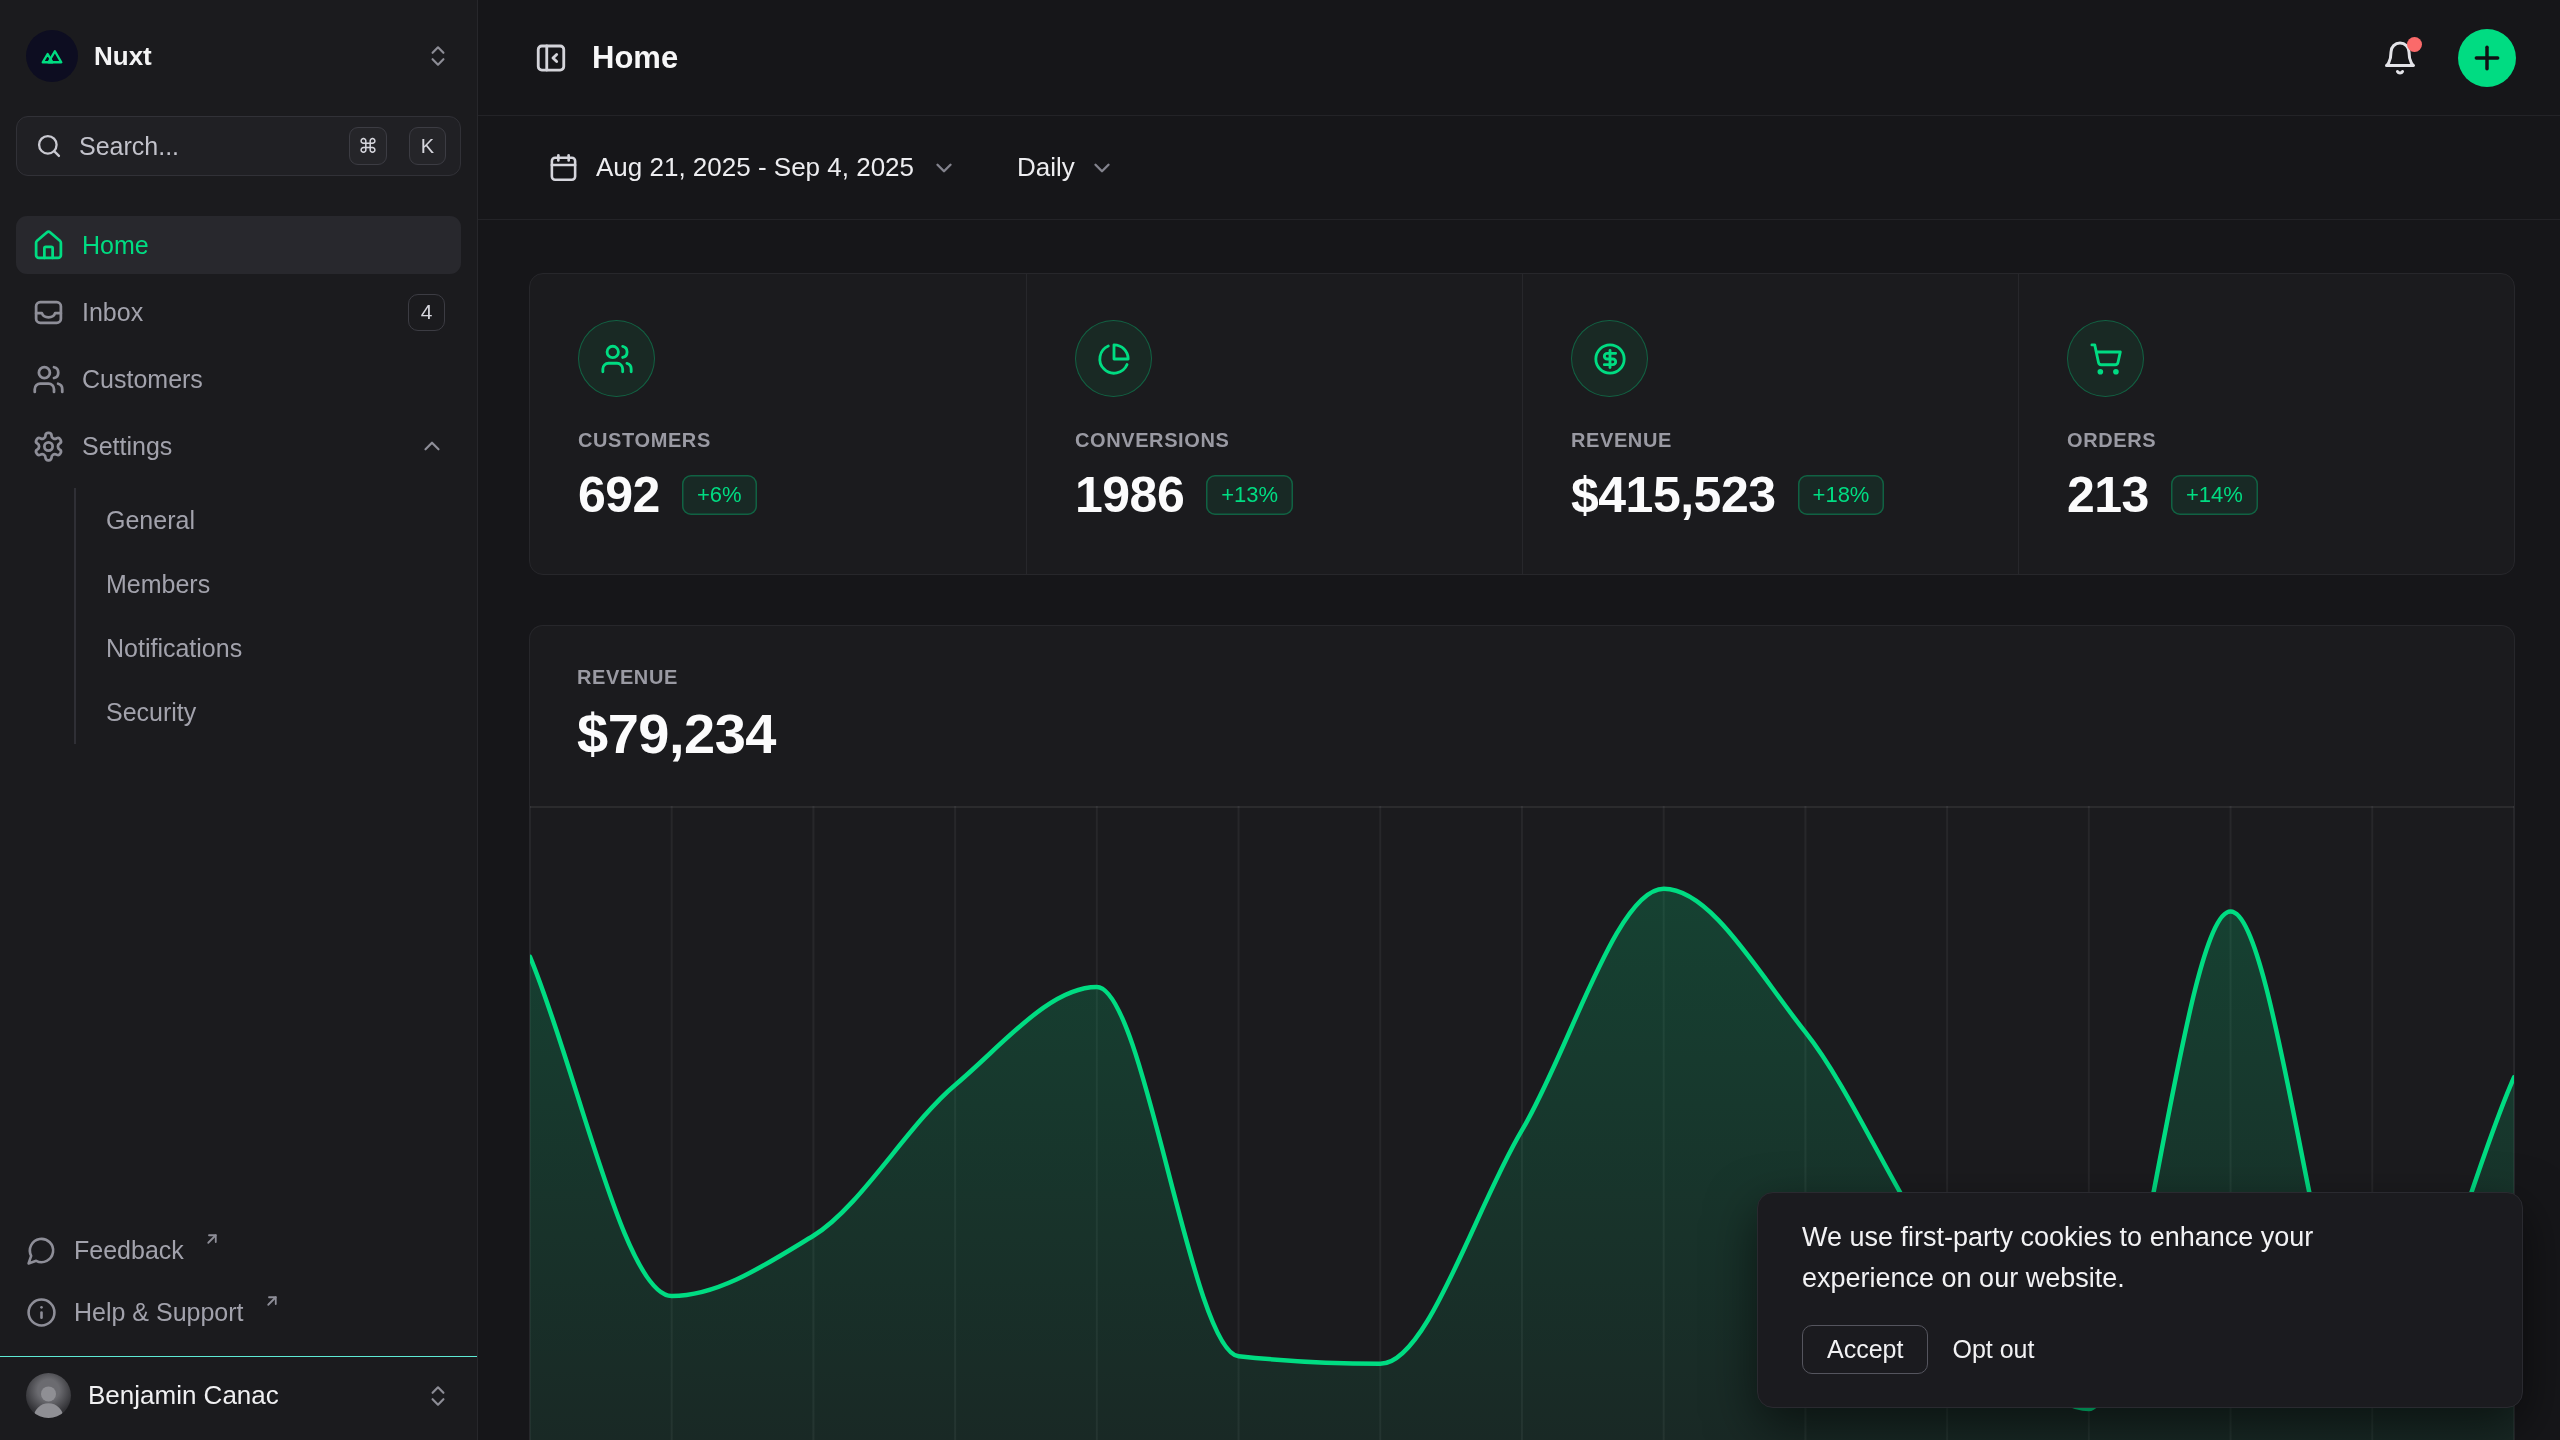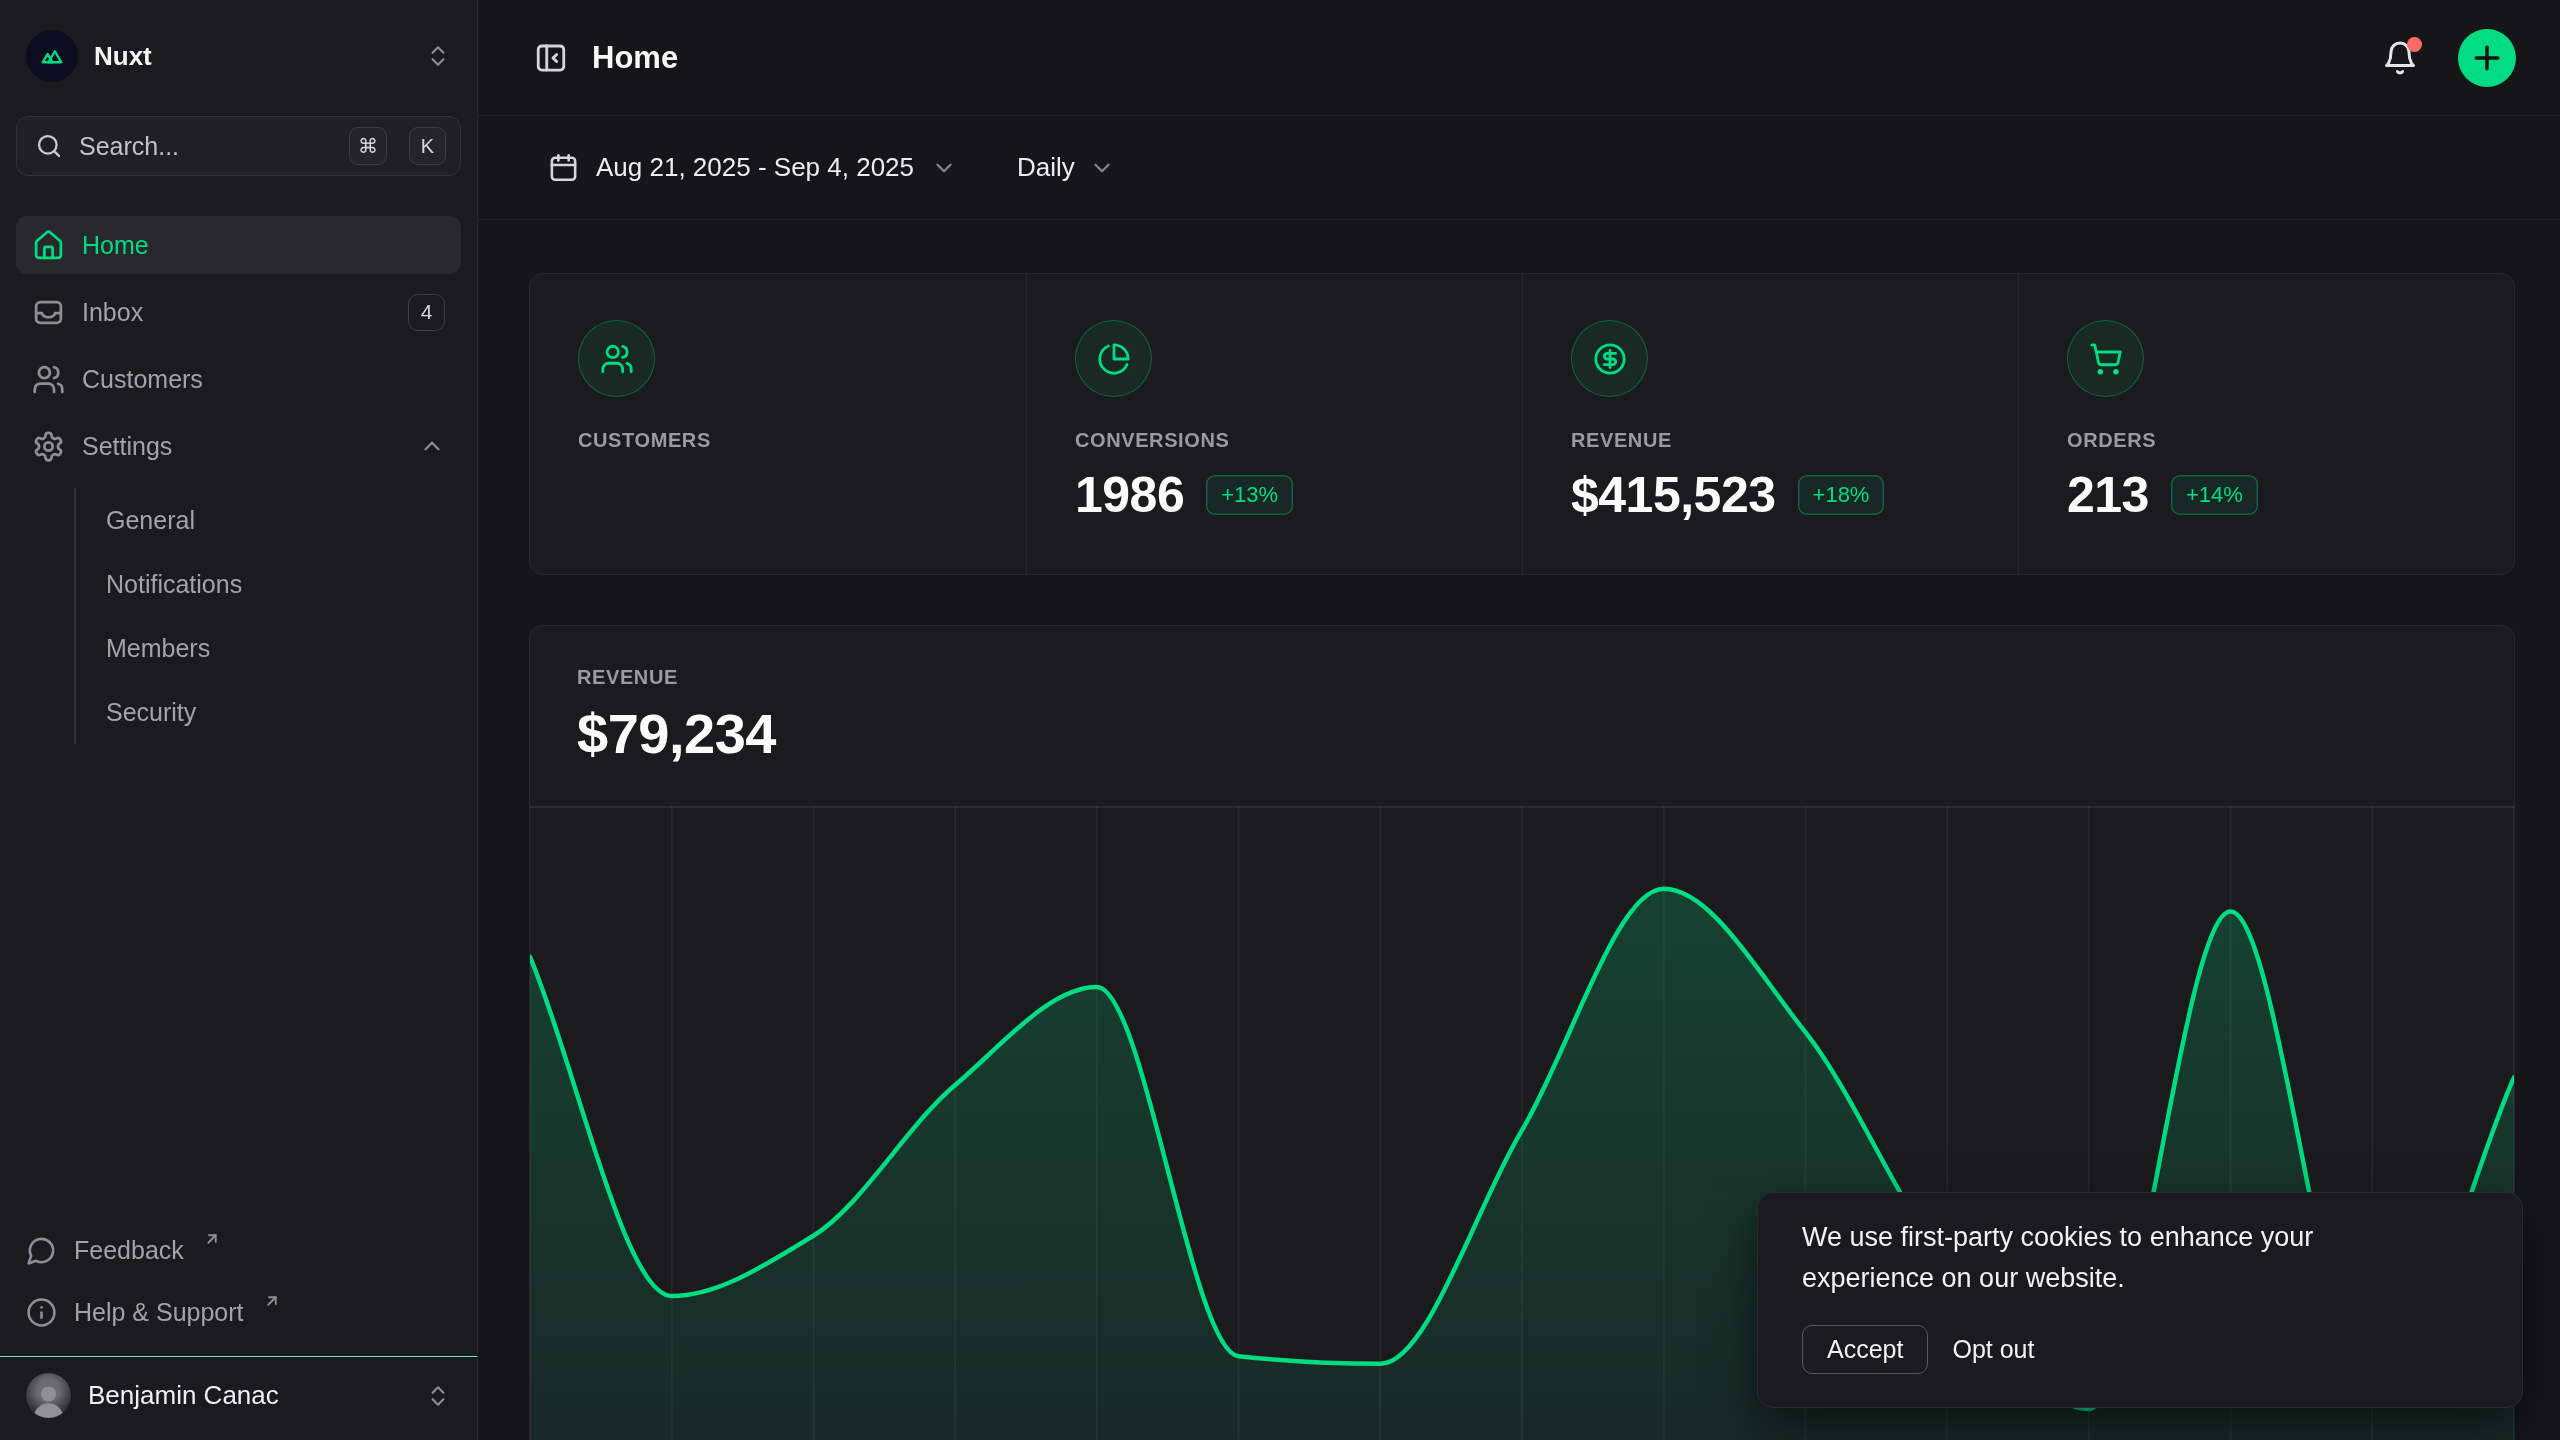--- a/index.html
+++ b/index.html
@@ -262,22 +262,22 @@
       <span>Settings</span>
       <span class="trail">
         <svg width="26" height="26" viewBox="0 0 24 24" fill="none" stroke="currentColor" stroke-width="2" stroke-linecap="round" stroke-linejoin="round">
             <path d="m18 15-6-6-6 6"></path>
           </svg>
       </span>
     </div>
 
     <div class="sub-list">
       <div class="sub-item">General</div>
+      <div class="sub-item">Members</div>
       <div class="sub-item">Notifications</div>
-      <div class="sub-item">Members</div>
       <div class="sub-item">Security</div>
     </div>
   </nav>
 
   <div class="sidebar-spacer"></div>
 
   <div class="footer-links">
     <div class="flink">
       <span class="nicon">
         <svg width="31" height="31" viewBox="0 0 24 24" fill="none" stroke="currentColor" stroke-width="2" stroke-linecap="round" stroke-linejoin="round">
@@ -389,20 +389,24 @@
       <div class="stat-cell">
         <div class="stat-icon-circle">
           <svg width="34" height="34" viewBox="0 0 24 24" fill="none" stroke="currentColor" stroke-width="2" stroke-linecap="round" stroke-linejoin="round">
               <circle cx="9" cy="7" r="4"></circle>
               <path d="M16 21v-2a4 4 0 0 0-4-4H6a4 4 0 0 0-4 4v2"></path>
               <path d="M16 3.1a4 4 0 0 1 0 7.8"></path>
               <path d="M22 21v-2a4 4 0 0 0-3-3.9"></path>
             </svg>
         </div>
         <div class="stat-label">CUSTOMERS</div>
+        <div class="stat-value-row">
+          <span class="stat-value">692</span>
+          <span class="delta-badge">+6%</span>
+        </div>
       </div>
 
       <div class="stat-cell">
         <div class="stat-icon-circle">
           <svg width="34" height="34" viewBox="0 0 24 24" fill="none" stroke="currentColor" stroke-width="2" stroke-linecap="round" stroke-linejoin="round">
               <path d="M21.21 15.89A10 10 0 1 1 8 2.83"></path>
               <path d="M22 12A10 10 0 0 0 12 2v10z"></path>
             </svg>
         </div>
         <div class="stat-label">CONVERSIONS</div>

